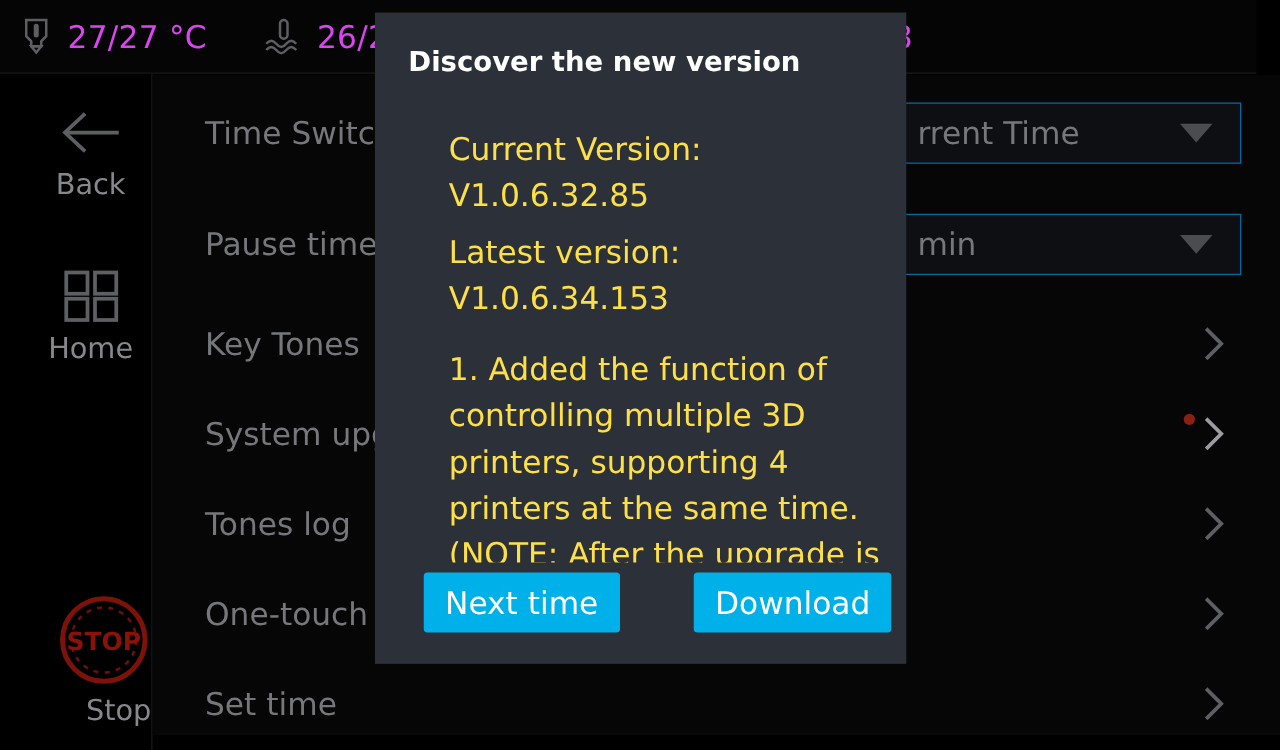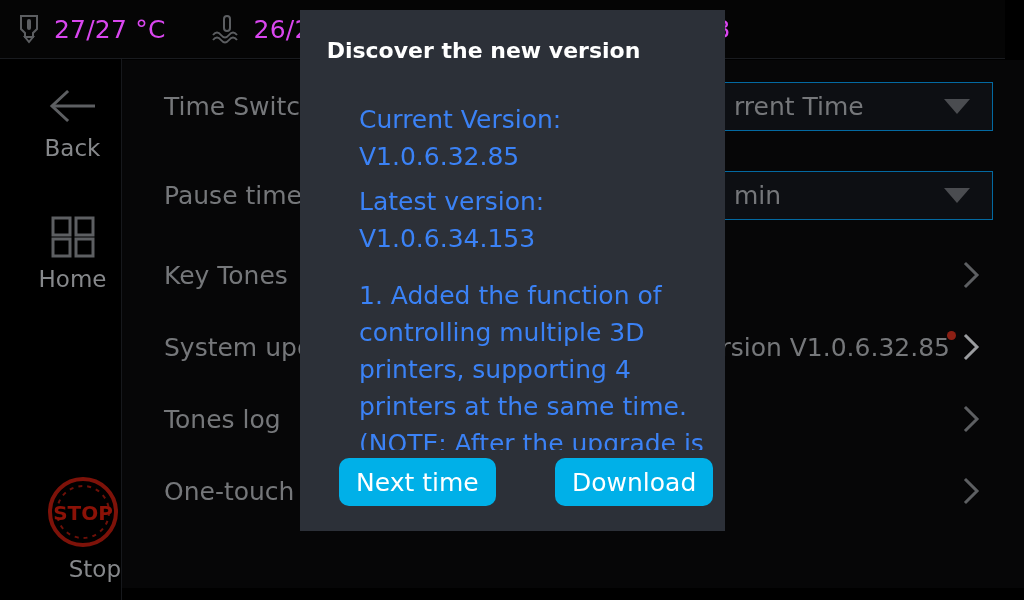--- a/index.html
+++ b/index.html
@@ -151,36 +151,36 @@
     width: 367px;
     text-align: center;
     color: #ffffff;
     font-size: 22px;
     font-weight: bold;
   }
   .dlg-block {
     position: absolute;
     left: 59px;
     width: 350px;
-    color: #3b82f6;
+    color: #fde047;
     font-size: 25px;
     line-height: 37px;
   }
   #dlg-current { top: 91px; }
   #dlg-latest  { top: 173px; }
   #dlg-notes   { top: 267px; width: 352px; }
 
   .dlg-btn {
     position: absolute;
     height: 48px;
     background: #00b0e8;
     color: #ffffff;
     font-size: 25px;
     border: none;
-    border-radius: 10px;
+    border-radius: 3px;
     cursor: pointer;
     font-family: "DejaVu Sans", "Liberation Sans", sans-serif;
     display: flex;
     align-items: center;
     justify-content: center;
     padding: 0 17px;
   }
   #btn-next { left: 39px; top: 448px; }
   #btn-download { left: 255px; top: 448px; }
 
@@ -301,21 +301,20 @@
       <span class="row-label">Key Tones</span>
       <span class="chevron">
         <svg class="icon-svg" width="20" height="30" viewBox="0 0 20 30">
           <path d="M4 4 L15 15 L4 26" stroke="#5d5f62" stroke-width="3" fill="none" stroke-linecap="square"></path>
         </svg>
       </span>
     </div>
 
     <div class="row" style="top:251px;">
       <span class="row-label">System upgr</span>
-      <span class="row-value">rsion V1.0.6.32.85</span>
       <span class="dot"></span>
       <span class="chevron">
         <svg class="icon-svg" width="20" height="30" viewBox="0 0 20 30">
           <path d="M4 4 L15 15 L4 26" stroke="#9a9c9f" stroke-width="3" fill="none" stroke-linecap="square"></path>
         </svg>
       </span>
     </div>
 
     <div class="row" style="top:323px;">
       <span class="row-label">Tones log</span>
@@ -328,20 +327,28 @@
 
     <div class="row" style="top:395px;">
       <span class="row-label">One-touch c</span>
       <span class="chevron">
         <svg class="icon-svg" width="20" height="30" viewBox="0 0 20 30">
           <path d="M4 4 L15 15 L4 26" stroke="#5d5f62" stroke-width="3" fill="none" stroke-linecap="square"></path>
         </svg>
       </span>
     </div>
 
+    <div class="row" style="top:467px;">
+      <span class="row-label">Set time</span>
+      <span class="chevron">
+        <svg class="icon-svg" width="20" height="30" viewBox="0 0 20 30">
+          <path d="M4 4 L15 15 L4 26" stroke="#5d5f62" stroke-width="3" fill="none" stroke-linecap="square"></path>
+        </svg>
+      </span>
+    </div>
   </div>
 
   <div id="dialog">
 
     <div id="dialog-title">Discover the new version</div>
 
     <div class="dlg-block" id="dlg-current">
       <div>Current Version:</div>
       <div>V1.0.6.32.85</div>
     </div>

